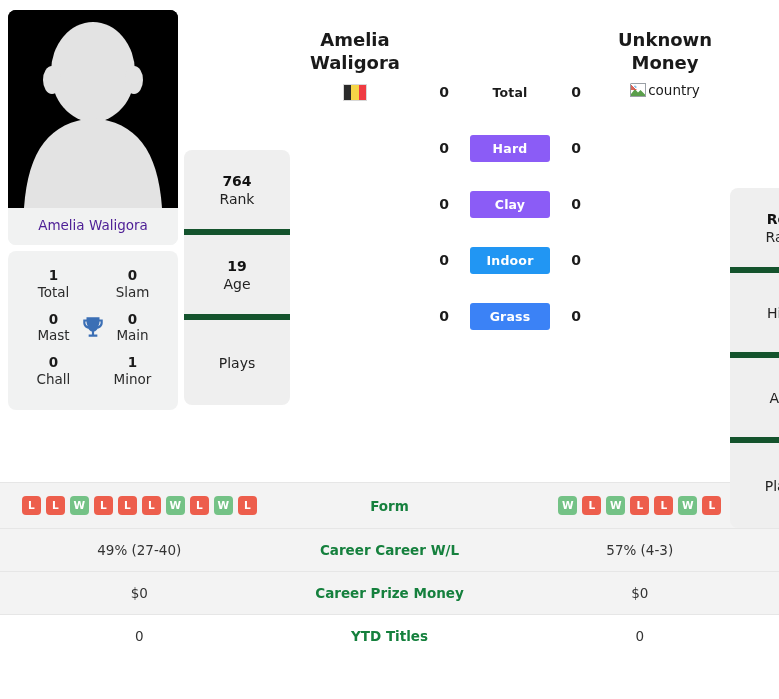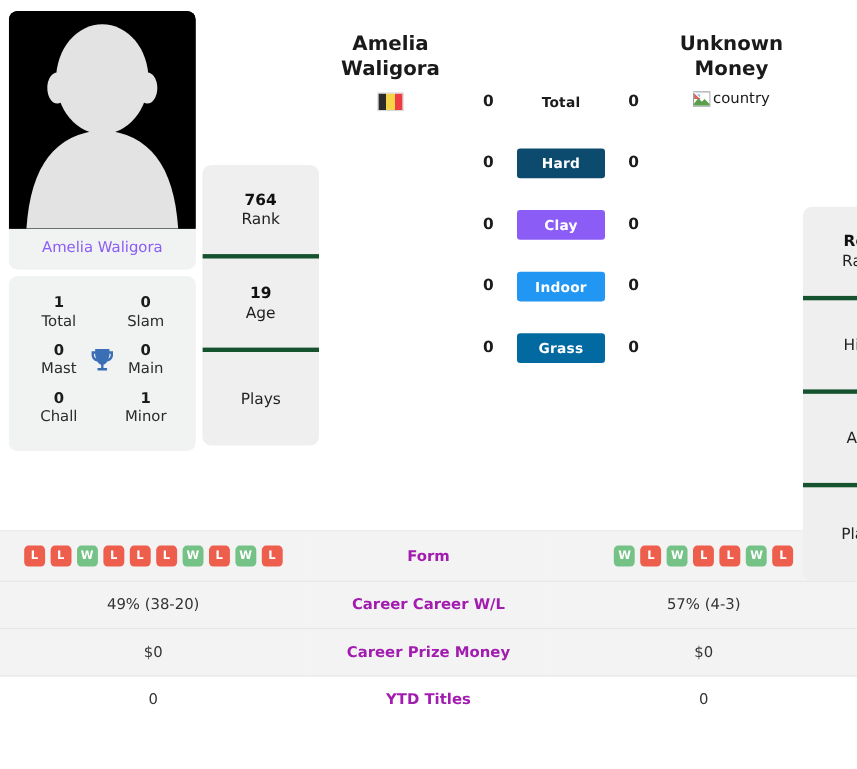--- a/index.html
+++ b/index.html
@@ -39,21 +39,21 @@
     position: relative;
     overflow: hidden;
   }
   .photo-left { background: #000000; }
   .avatar-silhouette {
     position: absolute; left: 0; right: 0; bottom: 0; top: 0;
   }
   .photo-caption {
     text-align: center;
     font-size: 13.5px;
-    color: #8b5cf6;
+    color: #4c1d95;
     padding: 10px 2px 12px 2px;
     background: #f1f2f2;
     line-height: 1.1;
   }
 
   
   .titles-card {
     background: #f1f2f2;
     border-radius: 8px;
     margin-top: 6px;
@@ -83,21 +83,21 @@
 
   
   .info-card {
     background: #efefef;
     border-radius: 8px;
     overflow: hidden;
   }
   .info-cell {
     text-align: center;
     padding: 17px 4px 16px 4px;
-    border-bottom: 4px solid #14532d;
+    border-bottom: 6px solid #14532d;
     line-height: 1.3;
     min-height: 85px;
     display: flex;
     flex-direction: column;
     justify-content: center;
   }
   .info-cell:last-child { border-bottom: none; }
   .info-val { font-size: 14px; font-weight: 700; color: #111; display: block; min-height: 0; }
   .info-lbl { font-size: 14px; font-weight: 400; color: #222; display: block; }
 
@@ -178,21 +178,21 @@
   .table tr.shaded { background: #f3f3f3; }
   .table td {
     padding: 13px 6px;
     font-size: 13.5px;
     color: #333;
     text-align: center;
     vertical-align: middle;
   }
   .table td.label {
     font-weight: 700;
-    color: #a21caf;
+    color: #15803d;
     width: 222px;
   }
   .form-strip {
     display: flex;
     justify-content: center;
     gap: 5px;
   }
   .badge {
     width: 19px; height: 19px;
     border-radius: 4px;
@@ -295,36 +295,36 @@
 
         <div class="surface-list">
 
         <div class="surface-row">
               <div class="surface-score">0</div>
               <div class="surface-pill plain" style="color: rgb(27, 27, 27);">Total</div>
               <div class="surface-score">0</div>
             </div>
             <div class="surface-row">
               <div class="surface-score">0</div>
-              <div class="surface-pill" style="background: #0c4a6e; color: rgb(255, 255, 255);">Hard</div>
+              <div class="surface-pill" style="background: #8b5cf6; color: rgb(255, 255, 255);">Hard</div>
               <div class="surface-score">0</div>
             </div>
             <div class="surface-row">
               <div class="surface-score">0</div>
               <div class="surface-pill" style="background: #8b5cf6; color: rgb(255, 255, 255);">Clay</div>
               <div class="surface-score">0</div>
             </div>
             <div class="surface-row">
               <div class="surface-score">0</div>
               <div class="surface-pill" style="background: rgb(33, 150, 243); color: rgb(255, 255, 255);">Indoor</div>
               <div class="surface-score">0</div>
             </div>
             <div class="surface-row">
               <div class="surface-score">0</div>
-              <div class="surface-pill" style="background: #0369a1; color: rgb(255, 255, 255);">Grass</div>
+              <div class="surface-pill" style="background: #3b82f6; color: rgb(255, 255, 255);">Grass</div>
               <div class="surface-score">0</div>
             </div>
           </div>
 
         <div class="name-block">
           <div class="player-name">
             <span>Unknown</span><br>
             <span>Money</span>
           </div>
           <span class="broken-img">
@@ -389,21 +389,21 @@
               <span class="badge" style="background: rgb(237, 94, 76);">L</span>
               <span class="badge" style="background: rgb(116, 194, 134);">W</span>
               <span class="badge" style="background: rgb(237, 94, 76);">L</span>
               <span class="badge" style="background: rgb(237, 94, 76);">L</span>
               <span class="badge" style="background: rgb(116, 194, 134);">W</span>
               <span class="badge" style="background: rgb(237, 94, 76);">L</span>
             </div>
           </td>
         </tr>
         <tr class="shaded">
-          <td>49% (38-20)</td>
+          <td>49% (27-40)</td>
           <td class="label">Career Career W/L</td>
           <td>57% (4-3)</td>
         </tr>
         <tr class="shaded">
           <td>$0</td>
           <td class="label">Career Prize Money</td>
           <td>$0</td>
         </tr>
         <tr>
           <td>0</td>

